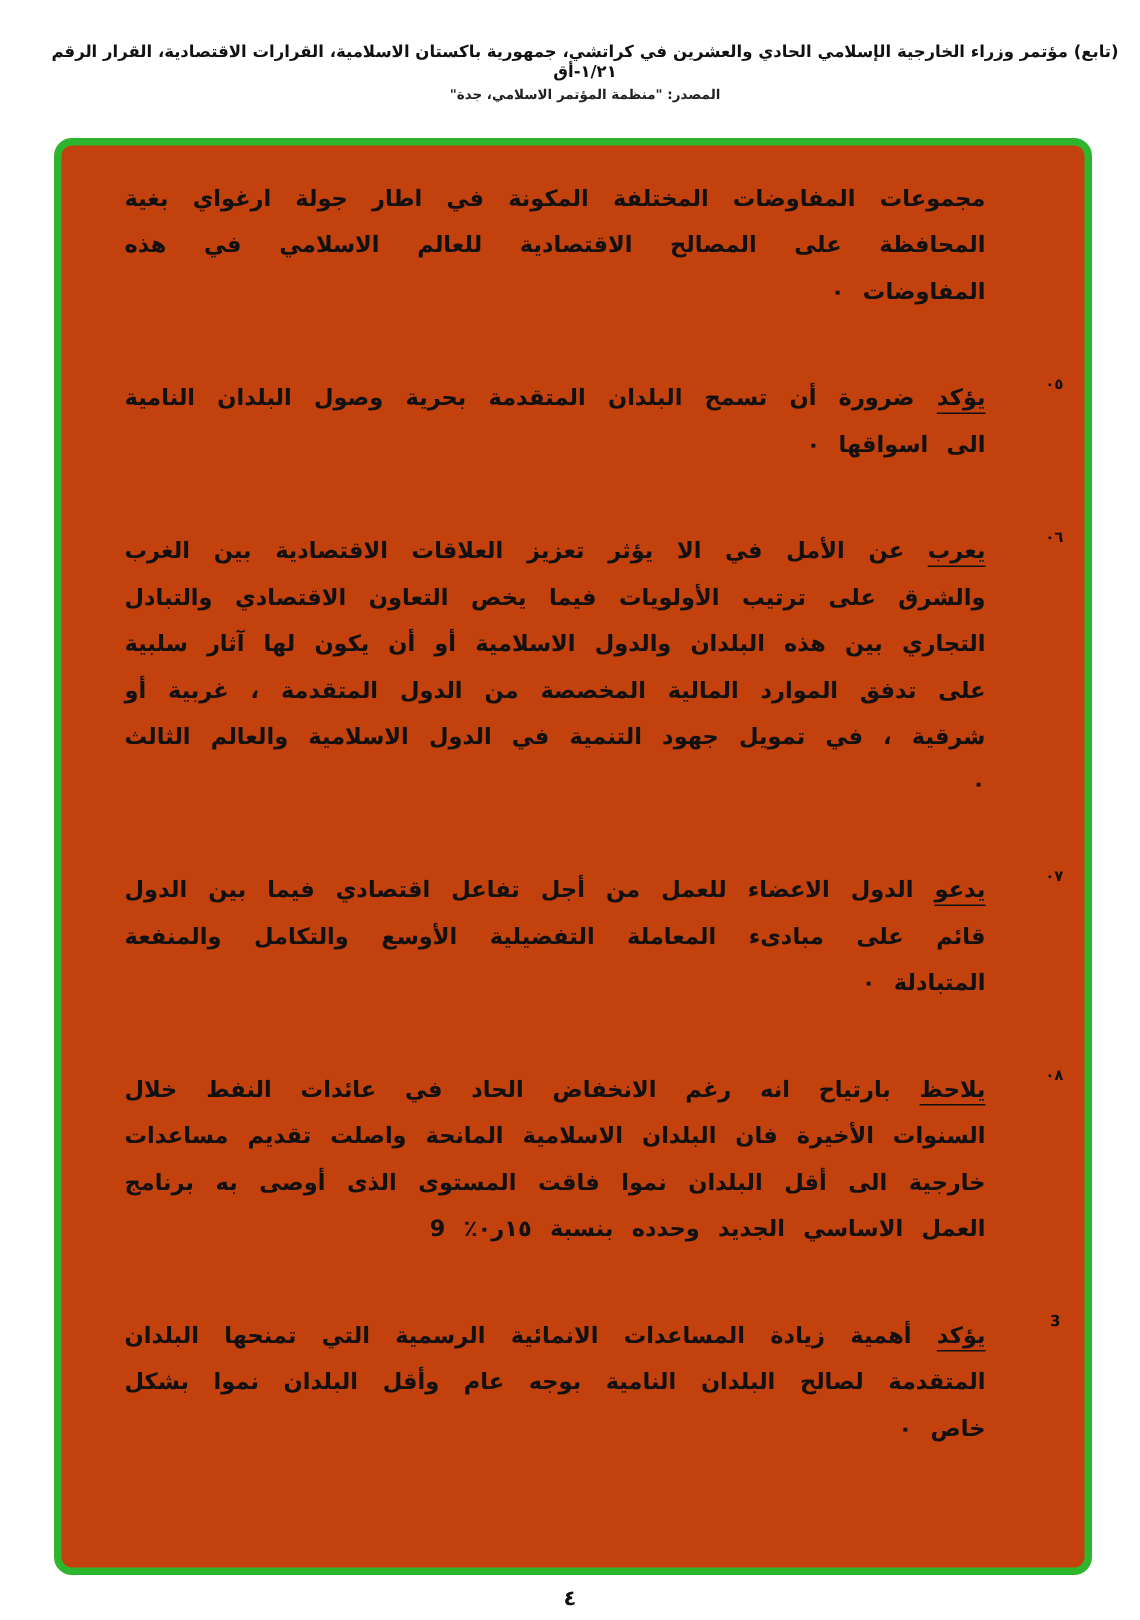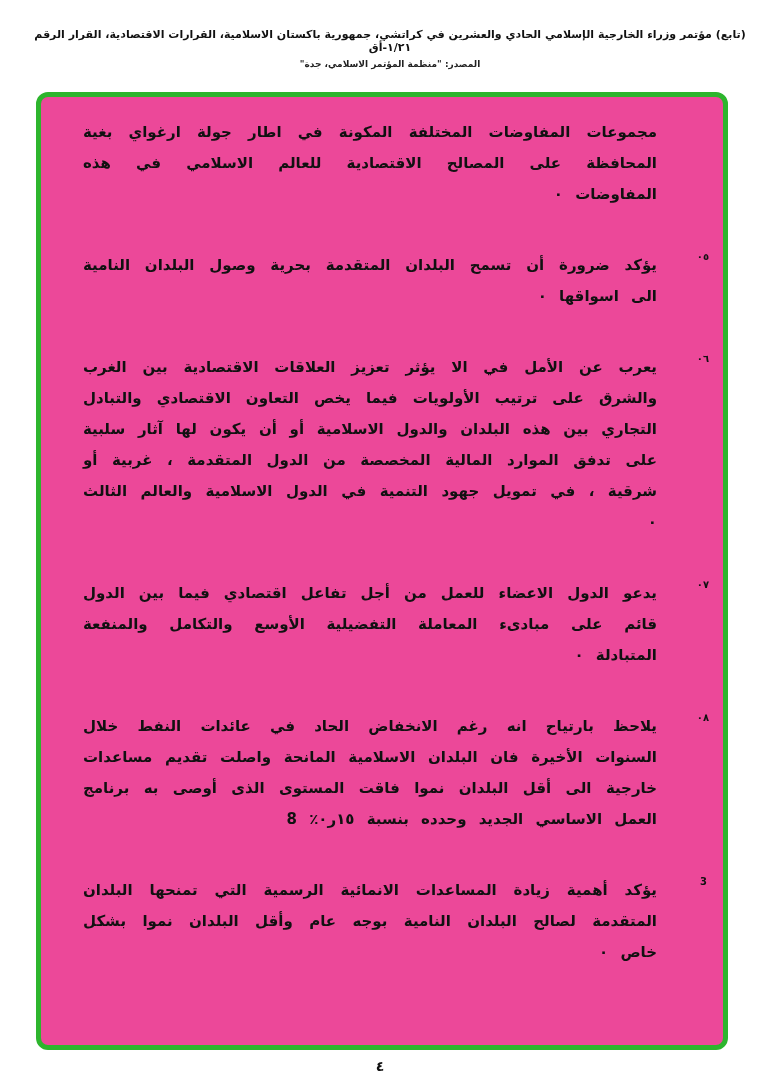--- a/index.html
+++ b/index.html
@@ -6,32 +6,32 @@
   body{
     width:760px;height:1080px;background:#ffffff;position:relative;
     font-family:"DejaVu Sans", sans-serif;color:#111;overflow:hidden;
   }
   .page-header{direction:rtl;text-align:center;padding-top:28px;margin-left:20px;}
   .header-line1{font-size:11px;font-weight:bold;letter-spacing:0.2px;}
   .header-line2{font-size:9px;font-weight:bold;margin-top:5px;color:#222;}
   .green-box{
     position:absolute;left:36px;top:92px;width:692px;height:958px;
     box-sizing:border-box;border:5px solid #2db52d;border-radius:12px;
-    padding:20px 14px 0 42px;direction:rtl;overflow:hidden;background:#ec4899;
+    padding:20px 14px 0 42px;direction:rtl;overflow:hidden;background:#c2410c;
   }
   .item{display:flex;margin-bottom:40px;}
   .marker{
     flex:0 0 52px;width:52px;font-size:10px;font-weight:bold;
     padding-top:1px;letter-spacing:2px;white-space:nowrap;
   }
   .para{
     flex:1;margin:0;font-size:15px;font-weight:bold;line-height:31px;
     text-align:justify;text-align-last:right;word-spacing:7px;
   }
-  .lead{text-underline-offset:5px;}
+  .lead{text-decoration:underline;text-underline-offset:5px;}
   .page-num{
     position:absolute;left:0;right:0;bottom:6px;text-align:center;
     font-size:14px;font-weight:bold;
   }
 </style>
 </head>
 <body>
 
 <header class="page-header">
   <div class="header-line1">(تابع) مؤتمر وزراء الخارجية الإسلامي الحادي والعشرين في كراتشي، جمهورية باكستان الاسلامية، القرارات الاقتصادية، القرار الرقم ١/٢١-أق</div>
@@ -55,21 +55,21 @@
     <p class="para"><span class="lead">يعرب</span> <span>عن الأمل في الا يؤثر تعزيز العلاقات الاقتصادية بين الغرب والشرق على ترتيب الأولويات فيما يخص التعاون الاقتصادي والتبادل التجاري بين هذه البلدان والدول الاسلامية أو أن يكون لها آثار سلبية على تدفق الموارد المالية المخصصة من الدول المتقدمة ، غربية أو شرقية ، في تمويل جهود التنمية في الدول الاسلامية والعالم الثالث ٠</span></p>
   </div>
 
   <div class="item">
     <div class="marker">٠٧</div>
     <p class="para"><span class="lead">يدعو</span> <span>الدول الاعضاء للعمل من أجل تفاعل اقتصادي فيما بين الدول قائم على مبادىء المعاملة التفضيلية الأوسع والتكامل والمنفعة المتبادلة ٠</span></p>
   </div>
 
   <div class="item">
     <div class="marker">٠٨</div>
-    <p class="para"><span class="lead">يلاحظ</span> <span>بارتياح انه رغم الانخفاض الحاد في عائدات النفط خلال السنوات الأخيرة فان البلدان الاسلامية المانحة واصلت تقديم مساعدات خارجية الى أقل البلدان نموا فاقت المستوى الذى أوصى به برنامج العمل الاساسي الجديد وحدده بنسبة ١٥ر٠٪ 8</span></p>
+    <p class="para"><span class="lead">يلاحظ</span> <span>بارتياح انه رغم الانخفاض الحاد في عائدات النفط خلال السنوات الأخيرة فان البلدان الاسلامية المانحة واصلت تقديم مساعدات خارجية الى أقل البلدان نموا فاقت المستوى الذى أوصى به برنامج العمل الاساسي الجديد وحدده بنسبة ١٥ر٠٪ 9</span></p>
   </div>
 
   <div class="item">
     <div class="marker">3</div>
     <p class="para"><span class="lead">يؤكد</span> <span>أهمية زيادة المساعدات الانمائية الرسمية التي تمنحها البلدان المتقدمة لصالح البلدان النامية بوجه عام وأقل البلدان نموا بشكل خاص ٠</span></p>
   </div>
 
 </main>
 
 <div class="page-num">٤</div>

